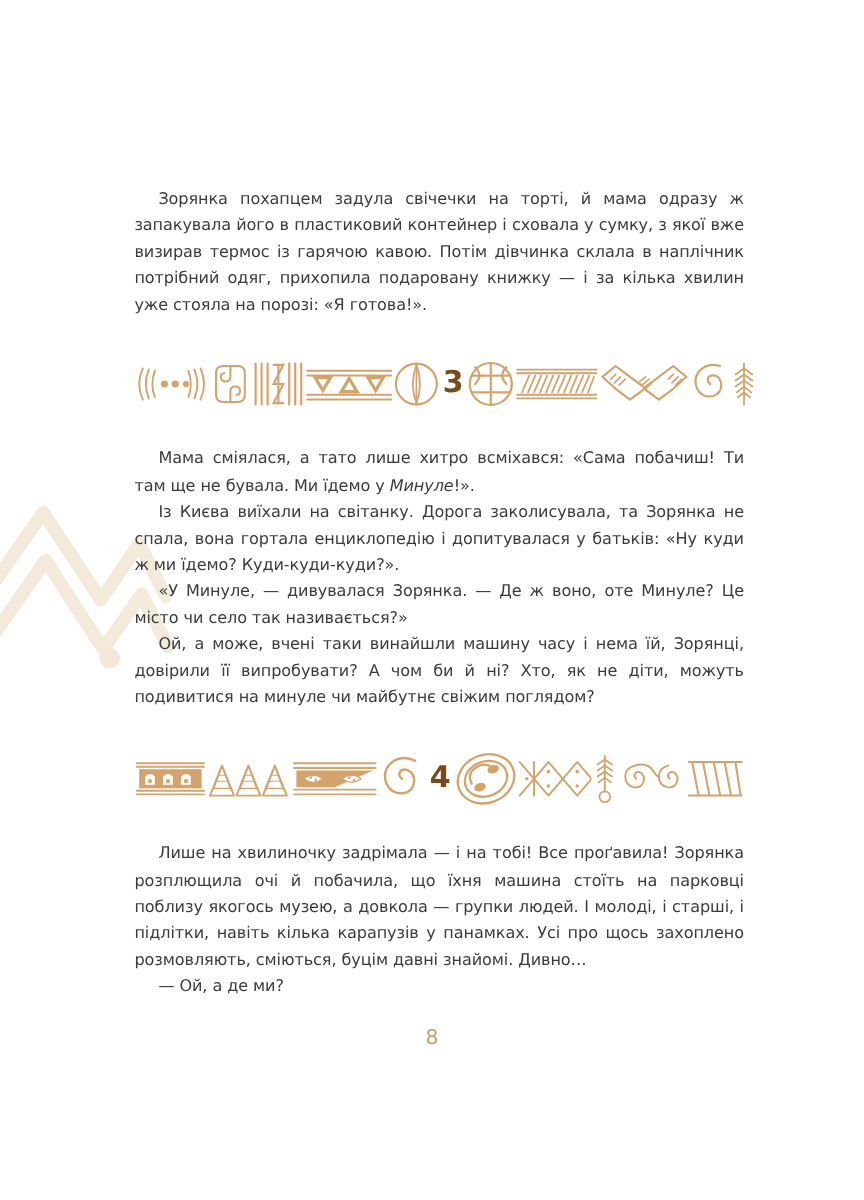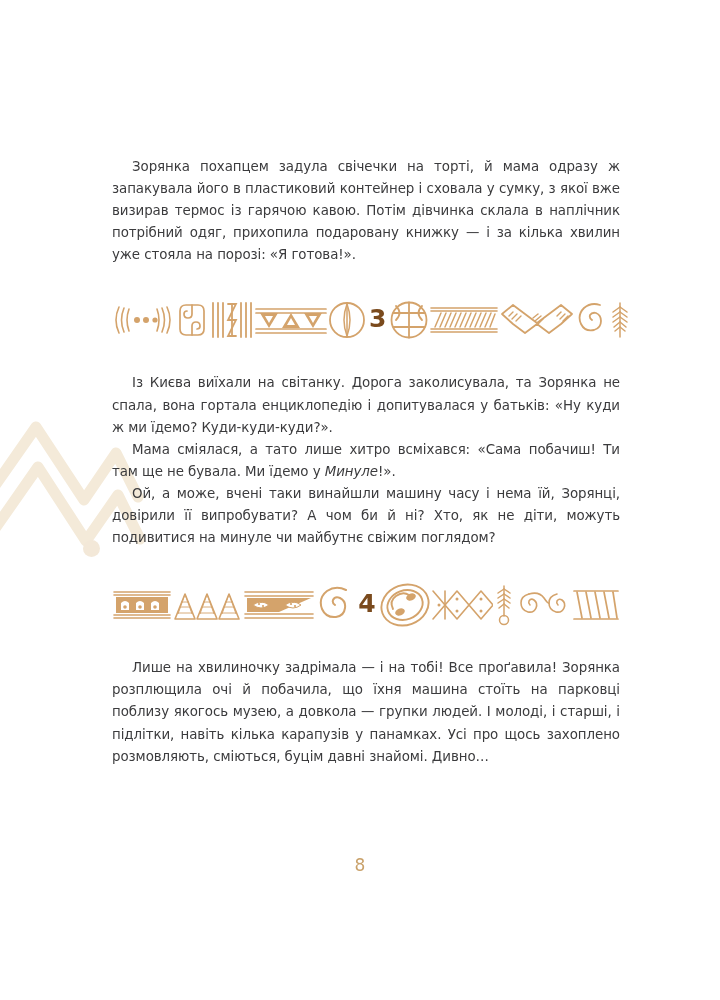--- a/index.html
+++ b/index.html
@@ -265,22 +265,23 @@
           <path d="M11 26 L6 30"></path>
             <path d="M11 26 L16 30"></path>
         </g>
       </svg>
 
     </div>
 
     <div class="gap-2"></div>
 
     <div class="block">
+      <p class="para"><span>Мама сміялася, а тато лише хитро всміхався: «Сама побачиш! Ти там ще не бувала. Ми їдемо у </span><em>Минуле</em><span>!».</span></p>
       <p class="para">Із Києва виїхали на світанку. Дорога заколисувала, та Зорянка не спала, вона гортала енциклопедію і допитувалася у батьків: «Ну куди ж ми їдемо? Куди-куди-куди?».</p>
-      <p class="para"><span>Мама сміялася, а тато лише хитро всміхався: «Сама побачиш! Ти там ще не бувала. Ми їдемо у </span><em>Минуле</em><span>!».</span></p>
+      <p class="para">«У Минуле, — дивувалася Зорянка. — Де ж воно, оте Минуле? Це місто чи село так називається?»</p>
       <p class="para">Ой, а може, вчені таки винайшли машину часу і нема їй, Зорянці, довірили її випробувати? А чом би й ні? Хто, як не діти, можуть подивитися на минуле чи майбутнє свіжим поглядом?</p>
     </div>
 
     <div class="gap-3"></div>
 
     <div class="ornament-band">
 
       <svg width="60" height="34" viewBox="0 0 60 34" xmlns="http://www.w3.org/2000/svg">
         <g fill="none" stroke="#d4a36b" stroke-width="1.6" stroke-linecap="round">
           <path d="M2 4 L58 4"></path>
@@ -416,19 +417,20 @@
           <path d="M41 4 L45 30"></path>
         </g>
       </svg>
 
     </div>
 
     <div class="gap-4"></div>
 
     <div class="block">
       <p class="para">Лише на хвилиночку задрімала — і на тобі! Все проґавила! Зорянка розплющила очі й побачила, що їхня машина стоїть на парковці поблизу якогось музею, а довкола — групки людей. І молоді, і старші, і підлітки, навіть кілька карапузів у панамках. Усі про щось захоплено розмовляють, сміються, буцім давні знайомі. Дивно…</p>
+      <p class="para">— Ой, а де ми?</p>
     </div>
 
   </div>
 
   <div class="page-number">8</div>
 
 </div>
 
 </body></html>

